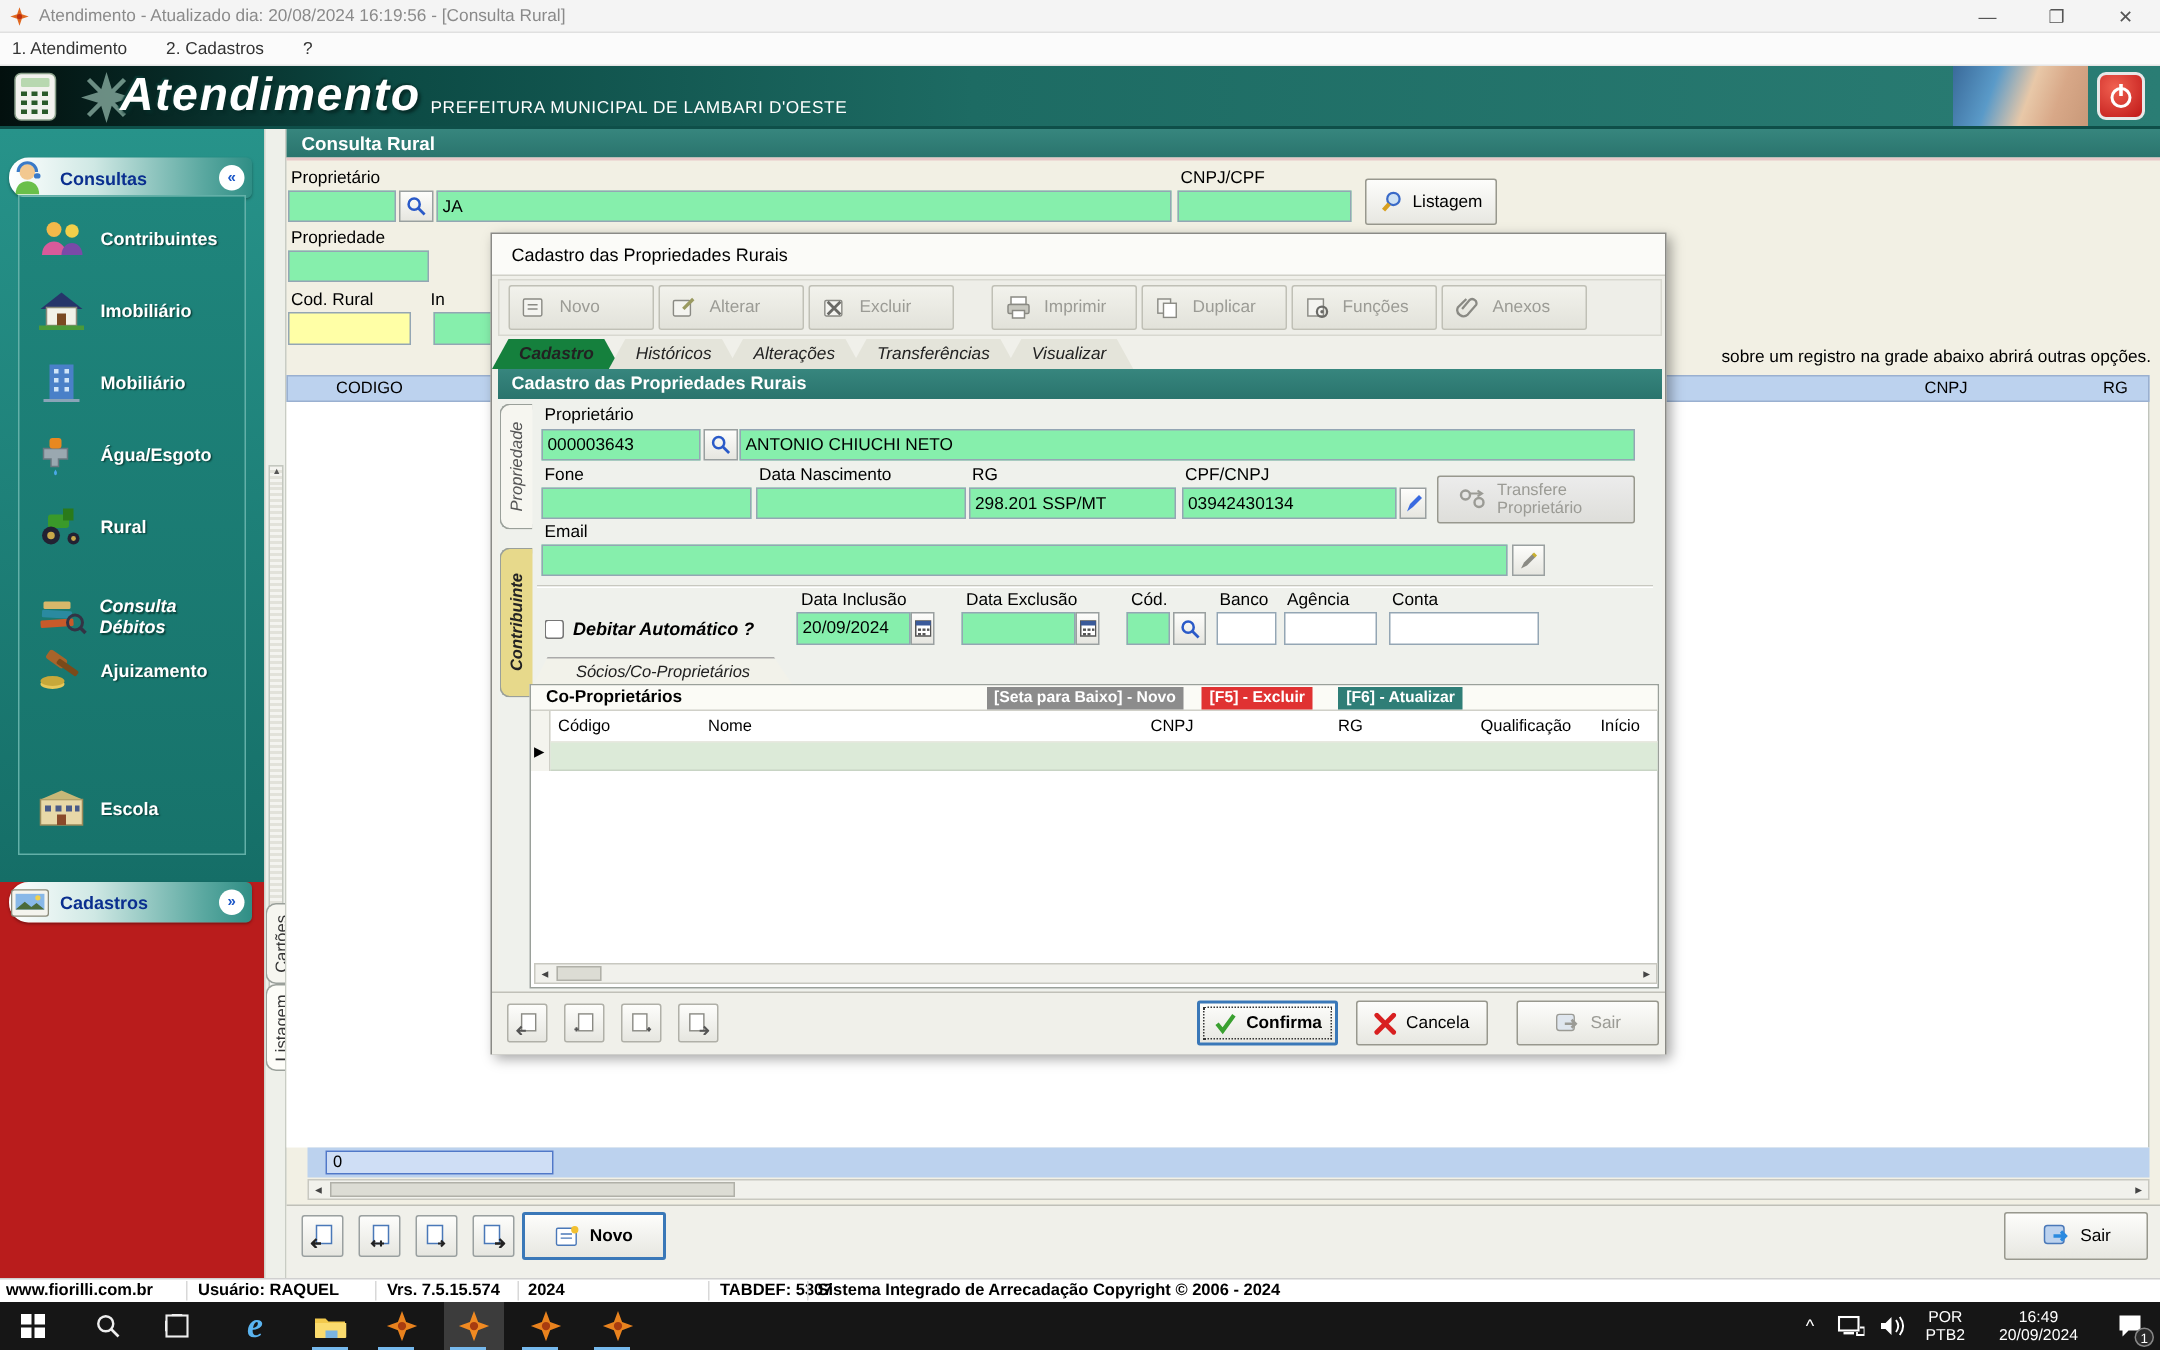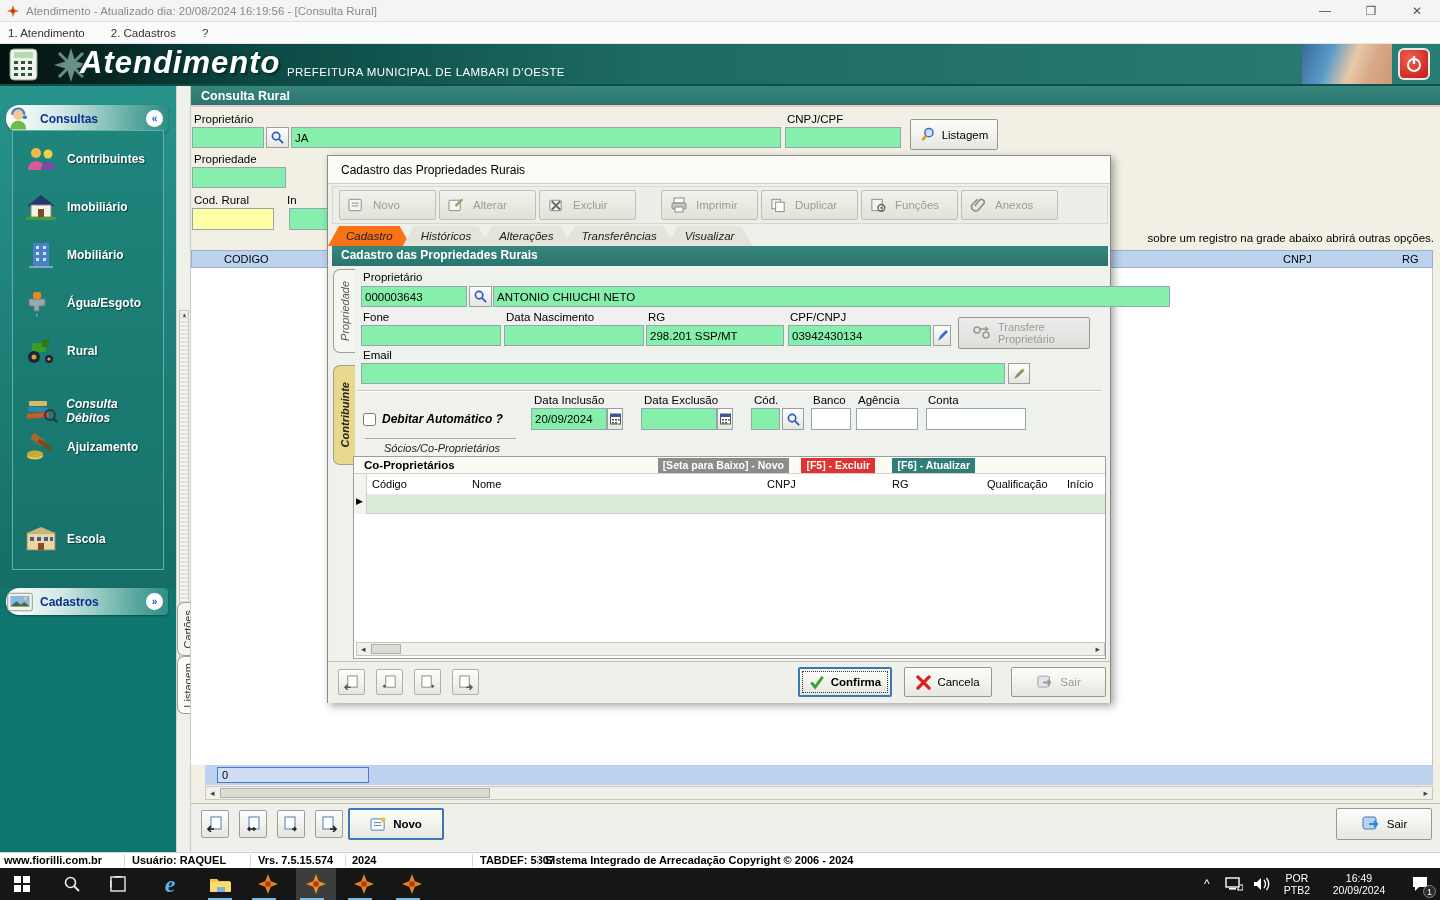--- a/index.html
+++ b/index.html
@@ -18,21 +18,21 @@
   
   .banner { left:0; top:44px; width:1440px; height:42px; background:linear-gradient(90deg,#03100e 0%,#0c4a44 18%,#1d6b63 45%,#2a7d74 100%); border-bottom:2px solid #0e4f49; overflow:hidden;}
   .banner .appname { position:absolute; left:80px; top:1px; font-size:31px; font-weight:bold; font-style:italic; color:#fff; text-shadow:2px 2px 2px #062c28, -1px -1px 1px #0a3a34; letter-spacing:1px;text-align:right;}
   .banner .subtitle { position:absolute; left:287px; top:22px; color:#fff; font-size:11.5px; letter-spacing:.4px; }
   .calc-icon { position:absolute; left:8px; top:4px; }
   .pinwheel-deco { position:absolute; left:52px; top:2px; opacity:.55; }
   .banner-photo { position:absolute; right:48px; top:0; width:90px; height:42px; background:linear-gradient(110deg,#3a6a9a 0%,#5a9ac8 30%,#e8c8a8 55%,#d8a888 75%,#c89878 100%); }
   .power-btn { position:absolute; right:10px; top:4px; width:32px; height:32px; background:radial-gradient(circle at 35% 30%,#f06050,#c01818); border:2px solid #e8e8e8; border-radius:6px; display:flex; align-items:center; justify-content:center; }
 
   
-  .sidebar { left:0; top:86px; width:176px; height:801px; background:#0f766e; }
+  .sidebar { left:0; top:86px; width:176px; height:801px; background:#b91c1c; }
   .sidebar-top { position:absolute; left:0; top:0; width:176px; height:502px; background:linear-gradient(180deg,#27938a,#156e67); }
   .group-hdr { position:absolute; left:6px; width:162px; height:27px; border-radius:13px 4px 4px 13px; background:linear-gradient(90deg,#ffffff 0%,#cfe8e4 35%,#5aa8a0 80%,#2f8e85 100%); display:flex; align-items:center; box-shadow:0 1px 2px rgba(0,0,0,.35);}
   .group-hdr .lbl { font-weight:bold; color:#0a2f8f; font-size:12px; margin-left:6px; flex:1;}
   .chev-circle { width:17px; height:17px; border-radius:50%; background:#fff; color:#1a56c8; display:flex; align-items:center; justify-content:center; font-size:10px; font-weight:bold; margin-right:5px; }
   .items-panel { position:absolute; left:12px; top:44px; width:152px; height:440px; border:1px solid #63b0a8; background:linear-gradient(180deg,#1f857c,#17736b); }
   .side-item { position:absolute; left:10px; width:140px; height:40px; display:flex; align-items:center; gap:8px; cursor:pointer;}
   .side-item .ic { width:36px; height:32px; display:flex; align-items:center; justify-content:center; }
   .side-item .tx { color:#fff; font-weight:bold; font-size:12px; text-shadow:1px 1px 1px #0a403a; }
 
   
@@ -64,21 +64,21 @@
   .navbtn { position:absolute; width:28px; height:28px; background:linear-gradient(#fdfdfb,#e6e6e0); border:1px solid #9aa0a0; border-radius:2px; display:flex; align-items:center; justify-content:center; cursor:pointer;}
   .focus-blue { border:2px solid #3a78b8 !important; }
 
   
   .modal { left:327px; top:155px; width:784px; height:548px; background:#f0f0ea; border:1px solid #8a8a86; box-shadow:3px 3px 8px rgba(0,0,0,.35); z-index:10; }
   .modal-title { position:absolute; left:0; top:0; width:782px; height:28px; background:#fbfbf8; border-bottom:1px solid #d0d0c8; display:flex; align-items:center; padding-left:13px; font-size:12px; color:#000; }
   .mtoolbar { position:absolute; left:4px; top:30px; width:776px; height:38px; background:#eeeee8; border:1px solid #d8d8d0; display:flex; align-items:center; padding-left:6px; gap:3px;}
   .tbtn { width:97px; height:30px; background:linear-gradient(#f2f2ec,#e2e2da); border:1px solid #c0c0b6; border-radius:2px; display:flex; align-items:center; justify-content:flex-start; gap:8px; padding-left:8px; color:#9b9b95; font-size:11.5px; }
   .tabs { position:absolute; left:8px; top:70px; height:20px; display:flex; }
   .tab { height:20px; padding:0 18px; clip-path:polygon(11px 0, calc(100% - 11px) 0, 100% 100%, 0 100%); background:#e4e4da; font-style:italic; font-size:11.5px; color:#222; display:flex; align-items:center; margin-left:-8px;}
-  .tab.active { background:#f97316; font-weight:normal; }
+  .tab.active { background:#15803d; font-weight:bold; }
   .m-teal { position:absolute; left:4px; top:90px; width:776px; height:20px; background:linear-gradient(180deg,#37867e,#2a746d); color:#fff; font-weight:bold; font-size:12px; line-height:19px; padding-left:9px;}
   .m-form { position:absolute; left:4px; top:110px; width:776px; height:395px; background:#eff1ec; }
   .vtab2 { position:absolute; left:1px; width:22px; border:1px solid #9aa09a; border-right:none; border-radius:7px 0 0 7px; display:flex; align-items:center; justify-content:center;}
   .vtab2 span { writing-mode:vertical-rl; transform:rotate(180deg); font-size:11px; font-style:italic; }
   .sep { position:absolute; left:26px; top:124px; width:744px; height:2px; border-top:1px solid #c8c8c0; border-bottom:1px solid #fff; }
   .bold-it { font-weight:bold; font-style:italic; }
   .stab { position:absolute; left:24px; top:172px; width:172px; height:18px; clip-path:polygon(9px 0, calc(100% - 12px) 0, 100% 100%, 0 100%); background:#f2f2ea; border-top:1px solid #aaa; font-style:italic; font-size:11px; display:flex; align-items:center; justify-content:center; color:#222;}
   .coprop { position:absolute; left:21px; top:190px; width:753px; height:203px; background:#fff; border:1px solid #9aa09a; }
   .cp-hdr { position:absolute; left:0; top:0; width:751px; height:17px; background:#fbfbf6; border-bottom:1px solid #d0d0c8; }
   .cp-title { position:absolute; left:10px; top:2px; font-weight:bold; font-size:11.5px; }
@@ -485,21 +485,21 @@
       </div>
 
     <span class="flabel" style="left:31px; top:5px;">Proprietário</span>
     <input class="fld" style="left: 29px; top: 20px; width: 106px; height: 21px;" value="000003643">
     <div class="mini-btn" style="left:137px; top:20px; width:23px; height:21px;">
       <svg width="13" height="13" viewBox="0 0 14 14">
           <circle cx="5.5" cy="5.5" r="4" fill="none" stroke="#2a5ac8" stroke-width="1.8"></circle>
           <line x1="8.5" y1="8.5" x2="13" y2="13" stroke="#2a5ac8" stroke-width="2"></line>
         </svg>
     </div>
-    <input class="fld" style="left: 161px; top: 20px; width: 677px; height: 21px;" value="ANTONIO CHIUCHI NETO">
+    <input class="fld" style="left: 161px; top: 20px; width: 597px; height: 21px;" value="ANTONIO CHIUCHI NETO">
 
     <span class="flabel" style="left:31px; top:45px;">Fone</span>
     <input class="fld" style="left: 29px; top: 59px; width: 140px; height: 21px;" value="">
     <span class="flabel" style="left:174px; top:45px;">Data Nascimento</span>
     <input class="fld" style="left: 172px; top: 59px; width: 140px; height: 21px;" value="">
     <span class="flabel" style="left:316px; top:45px;">RG</span>
     <input class="fld" style="left: 314px; top: 59px; width: 138px; height: 21px;" value="298.201 SSP/MT">
     <span class="flabel" style="left:458px; top:45px;">CPF/CNPJ</span>
     <input class="fld" style="left: 456px; top: 59px; width: 143px; height: 21px;" value="03942430134">
     <div class="mini-btn" style="left:601px; top:59px; width:18px; height:21px;">

